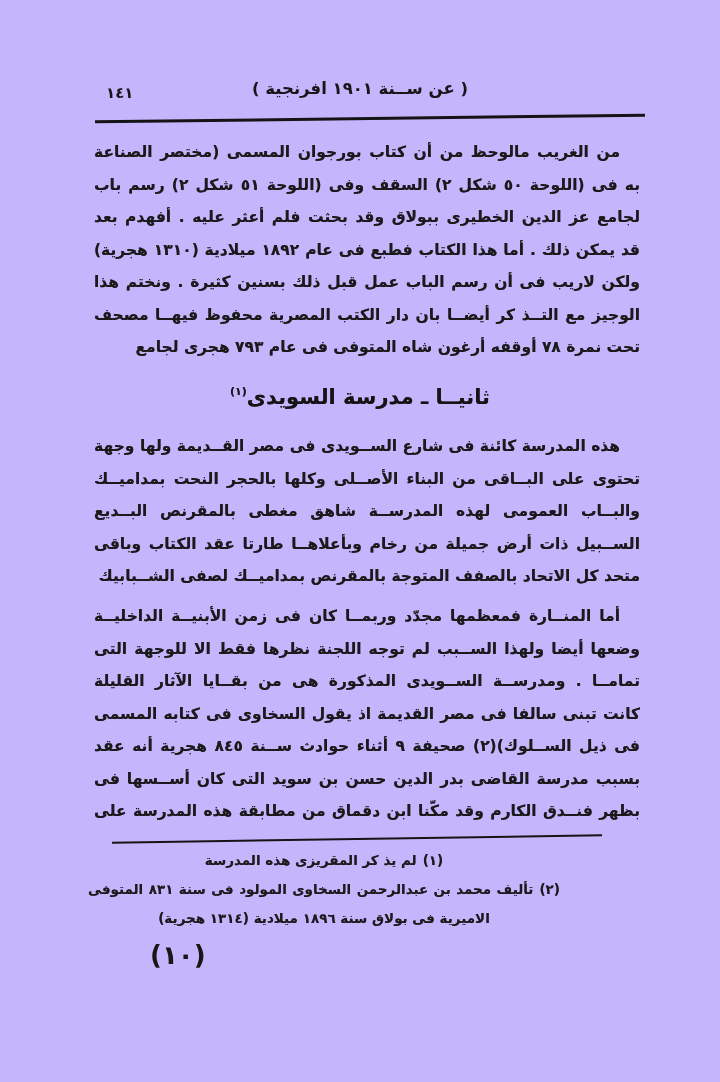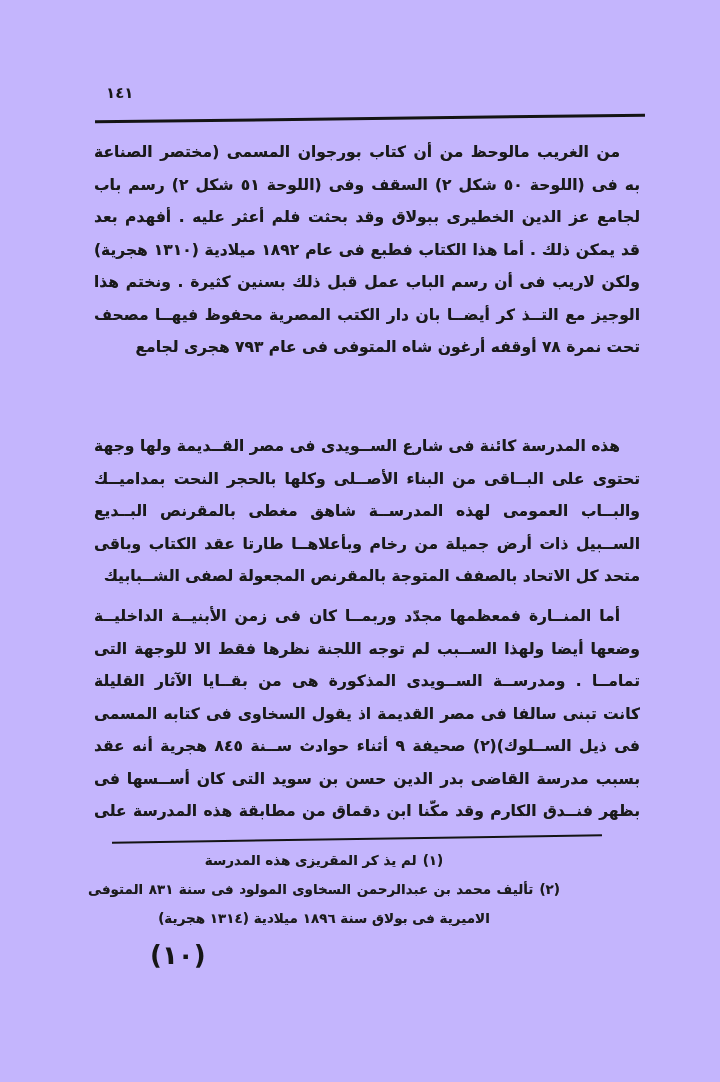--- a/index.html
+++ b/index.html
@@ -54,40 +54,44 @@
     direction:rtl;letter-spacing:1px;
   }
 </style>
 </head>
 <body>
 
 <div class="page">
 
   <div class="hdr-pagenum">١٤١</div>
 
+  <div class="hdr-title">( عن ســنة ١٩٠١ افرنجية )</div>
 
   <div class="rule rule-top"></div>
 
   <div class="tblock" id="para1">
     <div class="line first">من الغريب مالوحظ من أن كتاب بورجوان المسمى (مختصر الصناعة العربية)</div>
     <div class="line">به فى (اللوحة ٥٠ شكل ٢) السقف وفى (اللوحة ٥١ شكل ٢) رسم باب لطيف</div>
     <div class="line">لجامع عز الدين الخطيرى ببولاق وقد بحثت فلم أعثر عليه . أفهدم بعد أخذ رسمه ؟</div>
     <div class="line">قد يمكن ذلك . أما هذا الكتاب فطبع فى عام ١٨٩٢ ميلادية (١٣١٠ هجرية)</div>
     <div class="line">ولكن لاريب فى أن رسم الباب عمل قبل ذلك بسنين كثيرة . ونختم هذا الوصف</div>
     <div class="line">الوجيز مع التــذ كر أيضــا بان دار الكتب المصرية محفوظ فيهــا مصحف شريف</div>
     <div class="line end">تحت نمرة ٧٨ أوقفه أرغون شاه المتوفى فى عام ٧٩٣ هجرى لجامع الخطيرى</div>
   </div>
 
+  <div class="heading">
+    <span>ثانيــا ـ مدرسة السويدى</span><sup>(١)</sup>
+  </div>
 
   <div class="tblock" id="para2">
     <div class="line first">هذه المدرسة كائنة فى شارع الســويدى فى مصر القــديمة ولها وجهة واحدة</div>
     <div class="line">تحتوى على البــاقى من البناء الأصــلى وكلها بالحجر النحت بمداميــك منتظمة .</div>
     <div class="line">والبــاب العمومى لهذه المدرســة شاهق مغطى بالمقرنص البــديع وبجواره قاعة</div>
     <div class="line">الســبيل ذات أرض جميلة من رخام وبأعلاهــا طارتا عقد الكتاب وباقى الوجهة</div>
-    <div class="line end">متحد كل الاتحاد بالصفف المتوجة بالمقرنص المجعولة لصفى الشــبابيك</div>
+    <div class="line end">متحد كل الاتحاد بالصفف المتوجة بالمقرنص بمداميــك لصفى الشــبابيك</div>
   </div>
 
   <div class="tblock" id="para3">
     <div class="line first">أما المنــارة فمعظمها مجدّد وربمــا كان فى زمن الأبنيــة الداخليــة التى تغــير</div>
     <div class="line">وضعها أيضا ولهذا الســبب لم توجه اللجنة نظرها فقط الا للوجهة التى حصل رمها</div>
     <div class="line">تمامــا . ومدرســة الســويدى المذكورة هى من بقــايا الآثار القليلة الوجود التى</div>
     <div class="line">كانت تبنى سالفا فى مصر القديمة اذ يقول السخاوى فى كتابه المسمى (التبر المسبوك</div>
     <div class="line">فى ذيل الســلوك)(٢) صحيفة ٩ أثناء حوادث ســنة ٨٤٥ هجرية أنه عقد مجلس</div>
     <div class="line">بسبب مدرسة القاضى بدر الدين حسن بن سويد التى كان أســسها فى مصر القديمة</div>
     <div class="line">بظهر فنــدق الكارم وقد مكّنا ابن دقماق من مطابقة هذه المدرسة على مانحن</div>

